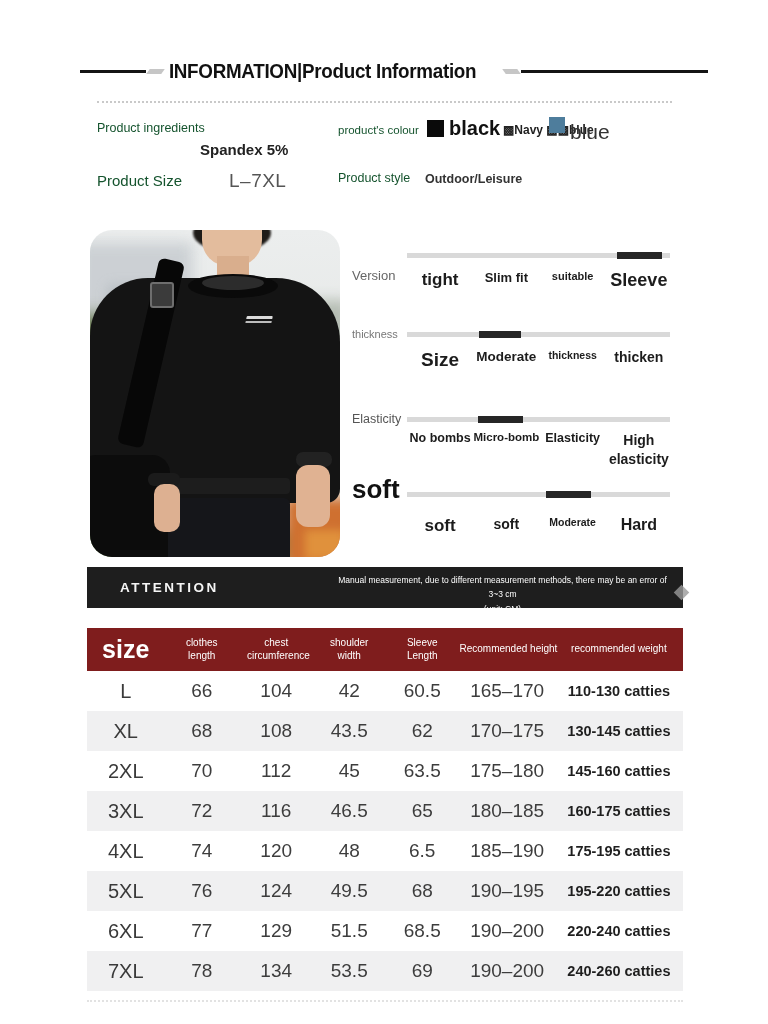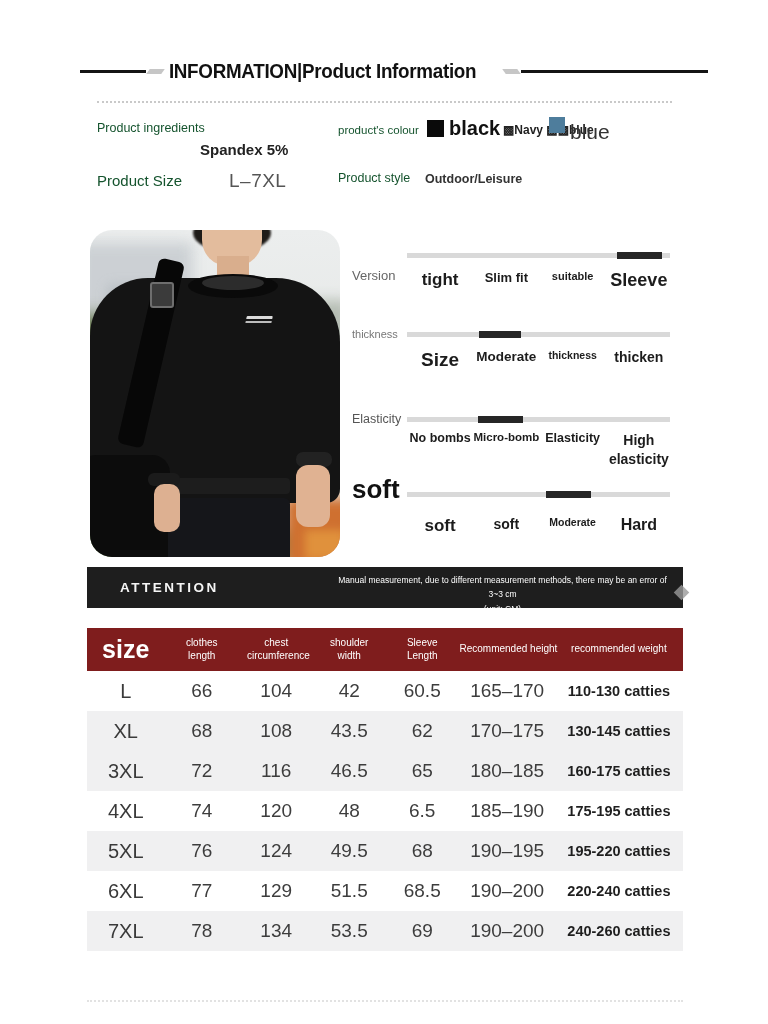--- a/index.html
+++ b/index.html
@@ -246,20 +246,29 @@
         </div>
         <div class="trow alt">
           <span class="td c0">XL</span>
           <span class="td c1">68</span>
           <span class="td c2">108</span>
           <span class="td c3">43.5</span>
           <span class="td c4">62</span>
           <span class="td c5">170–175</span>
           <span class="td c6">130-145 catties</span>
         </div>
+        <div class="trow">
+          <span class="td c0">2XL</span>
+          <span class="td c1">70</span>
+          <span class="td c2">112</span>
+          <span class="td c3">45</span>
+          <span class="td c4">63.5</span>
+          <span class="td c5">175–180</span>
+          <span class="td c6">145-160 catties</span>
+        </div>
         <div class="trow alt">
           <span class="td c0">3XL</span>
           <span class="td c1">72</span>
           <span class="td c2">116</span>
           <span class="td c3">46.5</span>
           <span class="td c4">65</span>
           <span class="td c5">180–185</span>
           <span class="td c6">160-175 catties</span>
         </div>
         <div class="trow">

